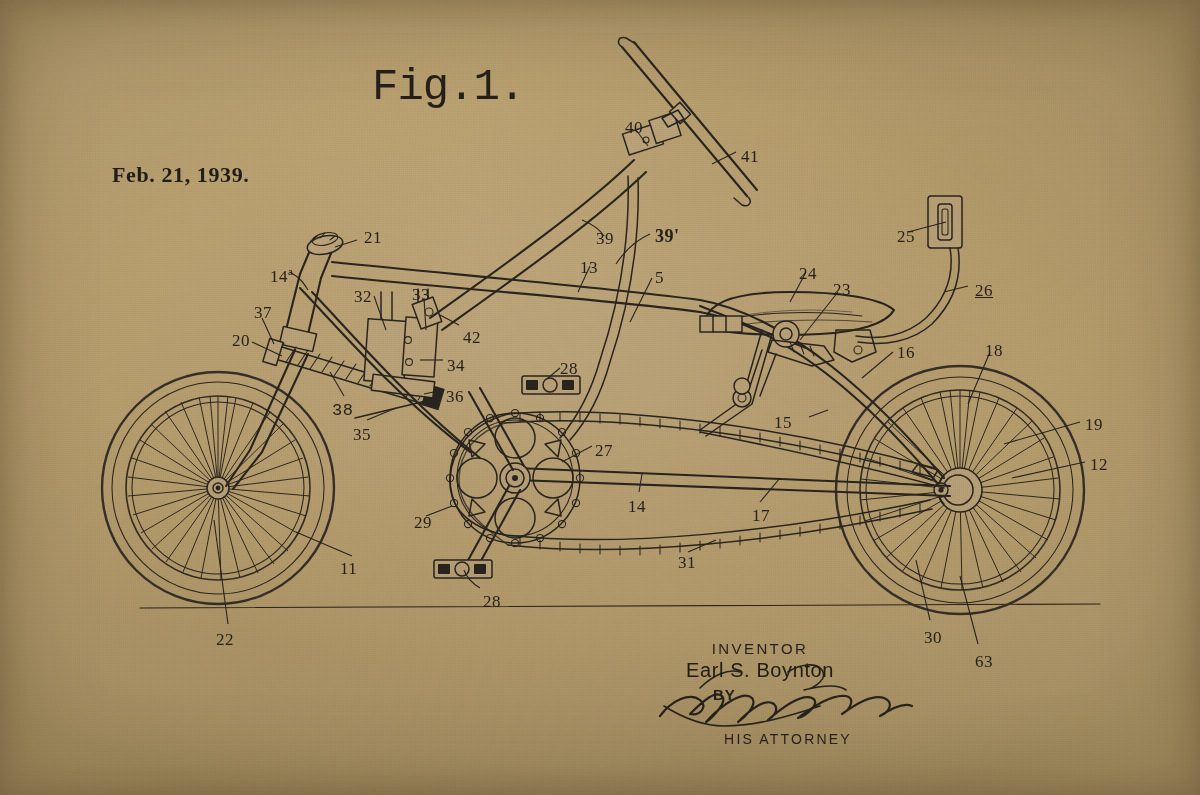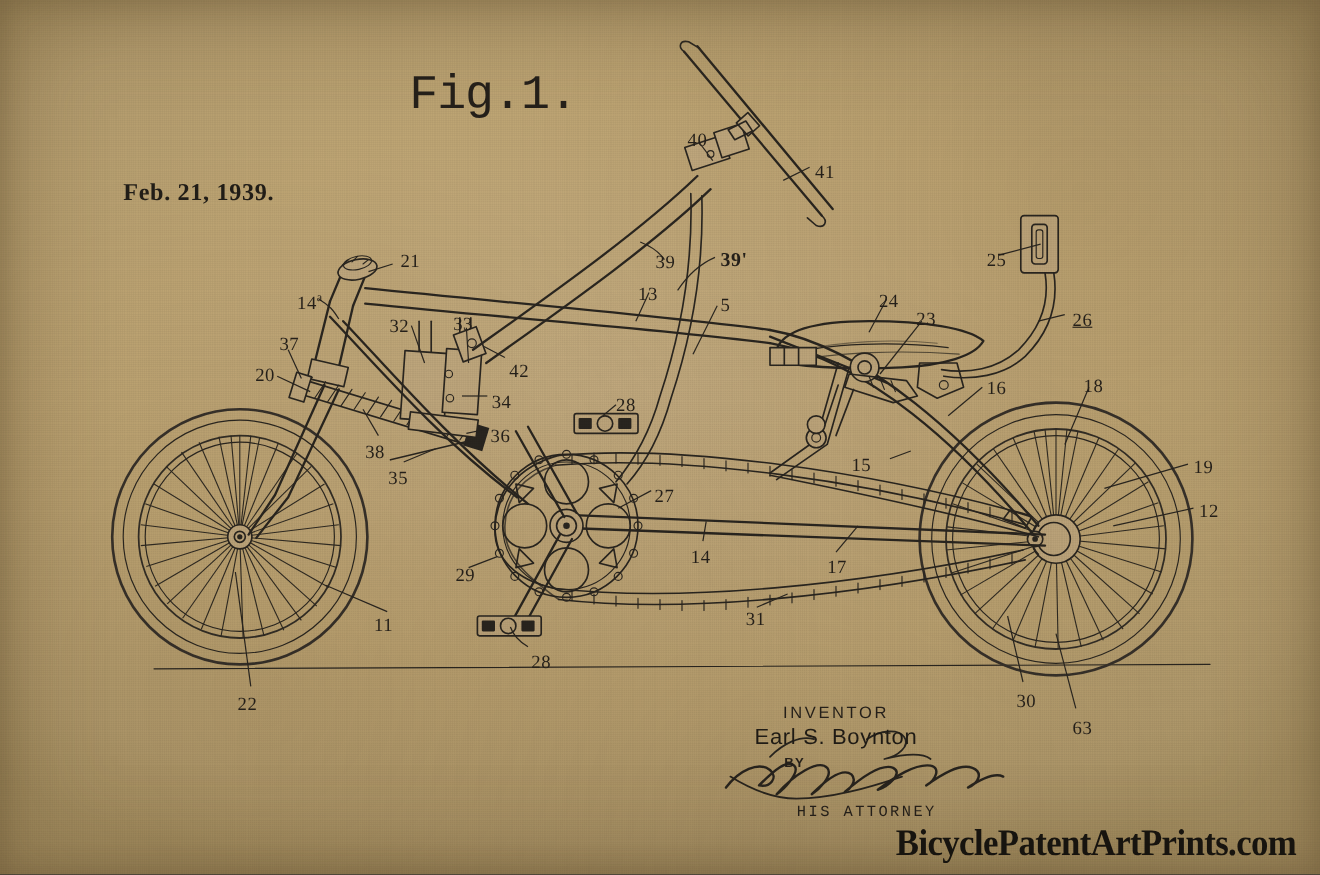--- a/index.html
+++ b/index.html
@@ -71,25 +71,25 @@
     font-size:15px;letter-spacing:2.4px;color:#241f19;
   }
   #inventor-name{
     left:760px;top:659px;transform:translateX(-50%);
     font-family:"Liberation Sans", sans-serif;
     font-size:20px;letter-spacing:.6px;color:#1f1b15;
   }
   #by-word{
     left:713px;top:686px;
     font-family:"Liberation Sans", sans-serif;
-    font-size:12px;font-weight:bold;letter-spacing:1px;color:#241f19;
+    font-size:15px;font-weight:bold;letter-spacing:1px;color:#241f19;
   }
   #attorney-word{
     left:788px;top:731px;transform:translateX(-50%);
-    font-family:Liberation Mono, monospace;
+    font-family:Liberation Sans, sans-serif;
     font-size:14px;letter-spacing:2.2px;color:#241f19;
   }
   #watermark{
     position:absolute;left:1192px;top:748px;transform:translateX(-100%);
     font-family:"Liberation Serif", serif;
     font-weight:bold;font-size:34px;color:#17140f;
     letter-spacing:-.6px;white-space:nowrap;
     transform-origin:right top;
   }
   #watermark span{display:inline-block;transform:scaleX(.93);}
@@ -486,29 +486,28 @@
       <div class="num" style="left: 483px; top: 592px;">28</div>
       <div class="num" style="left: 414px; top: 513px;">29</div>
       <div class="num" style="left: 924px; top: 628px;">30</div>
       <div class="num" style="left: 678px; top: 553px;">31</div>
       <div class="num" style="left: 354px; top: 287px;">32</div>
       <div class="num" style="left: 412px; top: 285px;">33</div>
       <div class="num" style="left: 447px; top: 356px;">34</div>
       <div class="num" style="left: 353px; top: 425px;">35</div>
       <div class="num" style="left: 446px; top: 387px;">36</div>
       <div class="num" style="left: 254px; top: 303px;">37</div>
-      <div class="num" style="left: 332px; top: 401px;">38</div>
+      <div class="num" style="left: 332px; top: 401px; font-family: Liberation Mono, monospace;">38</div>
       <div class="num" style="left: 596px; top: 229px;">39</div>
       <div class="num bold" style="left: 655px; top: 226px;">39'</div>
       <div class="num" style="left: 625px; top: 118px;">40</div>
       <div class="num" style="left: 741px; top: 147px;">41</div>
       <div class="num" style="left: 463px; top: 328px;">42</div>
       <div class="num" style="left: 975px; top: 652px;">63</div>
     </div>
 
   <div class="sigblock" id="inventor-word">INVENTOR</div>
   <div class="sigblock" id="inventor-name">Earl S. Boynton</div>
   <div class="sigblock" id="by-word">BY</div>
   <div class="sigblock" id="attorney-word">HIS ATTORNEY</div>
 
-  <div id="watermark"><span>BicyclePatentArtPrints.com</span></div>
 
 </div>
 
 </body></html>

